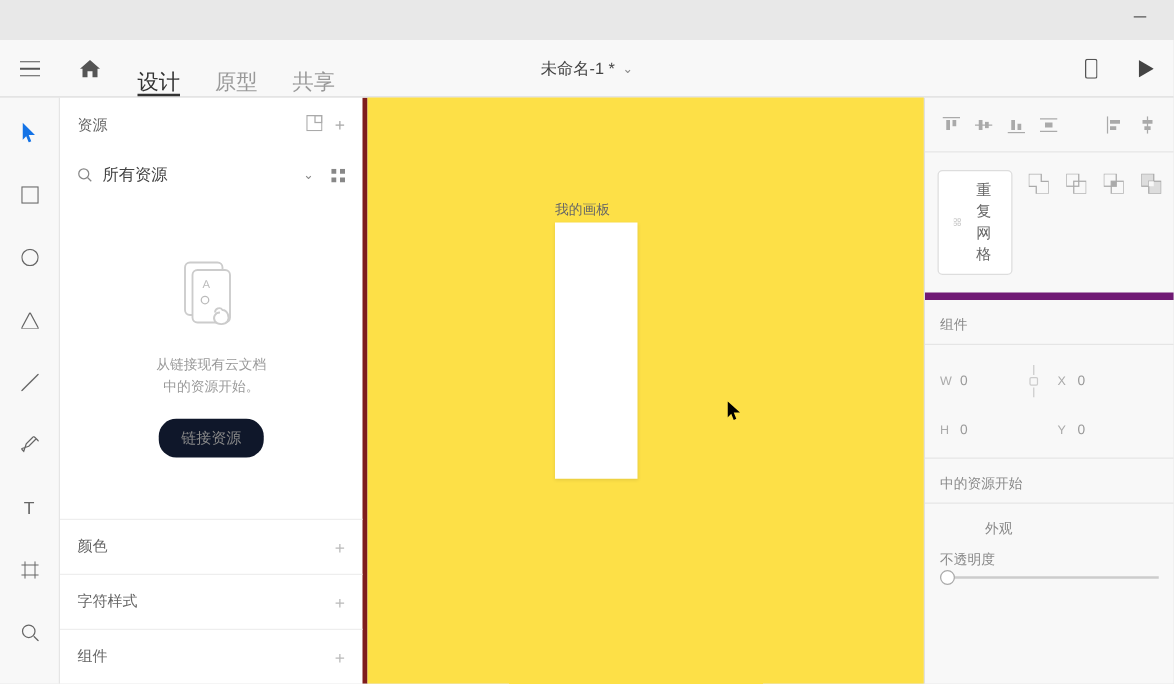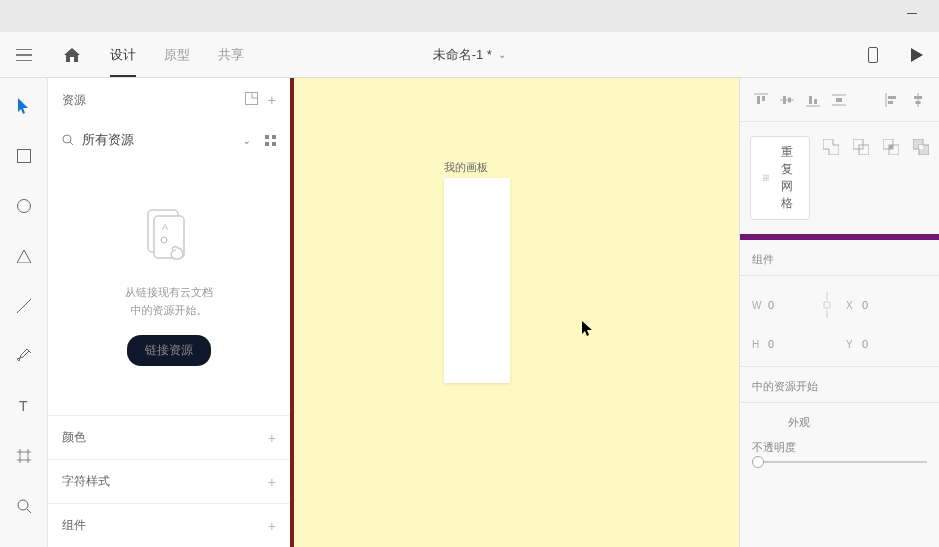--- a/index.html
+++ b/index.html
@@ -7,21 +7,21 @@
     
     
     .titlebar { height: 32px; background: #e8e8e8; position: relative; }
     .titlebar .minimize { position: absolute; right: 22px; top: 13px; width: 10px; height: 1px; background: #555; cursor: pointer; }
     
     
     .topbar { height: 46px; background: #f8f8f8; display: flex; align-items: center; border-bottom: 1px solid #ddd; position: relative; }
     .topbar .hamburger { width: 48px; display: flex; align-items: center; justify-content: center; height: 100%; cursor: pointer; }
     .topbar .home { width: 48px; display: flex; align-items: center; justify-content: center; height: 100%; cursor: pointer; }
     .topbar .tabs { display: flex; height: 100%; }
-    .topbar .tab { padding: 0 14px; display: flex; align-items: center; font-size: 13px; color: #999; cursor: pointer; position: relative; }
+    .topbar .tab { padding: 0 14px; display: flex; align-items: flex-end; font-size: 17px; color: #999; cursor: pointer; position: relative; }
     .topbar .tab.active { color: #333; }
     .topbar .tab.active::after { content: ''; position: absolute; bottom: 0; left: 14px; right: 14px; height: 2px; background: #333; }
     .topbar .doc-title { position: absolute; left: 50%; transform: translateX(-50%); display: flex; align-items: center; gap: 6px; font-size: 13px; color: #444; cursor: pointer; }
     .topbar .doc-title .chev { font-size: 10px; color: #888; }
     .topbar .right-tools { position: absolute; right: 0; display: flex; height: 100%; }
     .topbar .rtool { width: 44px; display: flex; align-items: center; justify-content: center; cursor: pointer; }
     
     
     .main { display: flex; height: calc(100% - 78px); }
     
@@ -40,21 +40,21 @@
     .leftpanel .search-row .chev { font-size: 10px; color: #888; margin-right: 6px; }
     .leftpanel .search-row .grid-icon { color: #888; }
     .leftpanel .empty-state { flex: 1; display: flex; flex-direction: column; align-items: center; padding-top: 50px; gap: 16px; }
     .leftpanel .empty-state .illus { width: 50px; height: 60px; position: relative; }
     .leftpanel .empty-state .msg { font-size: 11px; color: #999; text-align: center; line-height: 1.6; }
     .leftpanel .link-btn { background: #0f172a; color: #888; border: none; border-radius: 14px; padding: 7px 18px; font-size: 12px; cursor: pointer; }
     .leftpanel .collapsible { height: 44px; display: flex; align-items: center; justify-content: space-between; padding: 0 14px; font-size: 12px; color: #666; border-top: 1px solid #eee; cursor: pointer; }
     .leftpanel .collapsible .plus { color: #bbb; font-size: 14px; }
     
     
-    .canvas { flex: 1; background: #fef9c3; position: relative; }
+    .canvas { flex: 1; background: #fde047; position: relative; }
     .artboard { position: absolute; left: 150px; top: 100px; width: 66px; height: 205px; background: #fff; box-shadow: 0 1px 3px rgba(0,0,0,0.1); }
     .artboard-label { position: absolute; left: 150px; top: 82px; font-size: 11px; color: #666; }
     .cursor { position: absolute; left: 288px; top: 243px; pointer-events: none; }
     
     
     .rightpanel { width: 200px; background: #f8f8f8; border-left: 1px solid #e0e0e0; display: flex; flex-direction: column; font-size: 12px; color: #666; }
     .rightpanel .align-row { height: 44px; display: flex; align-items: center; padding: 0 10px; gap: 4px; border-bottom: 1px solid #e5e5e5; }
     .rightpanel .align-row .aicon { width: 22px; height: 22px; display: flex; align-items: center; justify-content: center; color: #aaa; cursor: pointer; }
     .rightpanel .align-row .spacer { flex: 1; }
     .rightpanel .repeat-section { padding: 14px 10px; border-bottom: 6px solid #701a75; display: flex; gap: 10px; }

